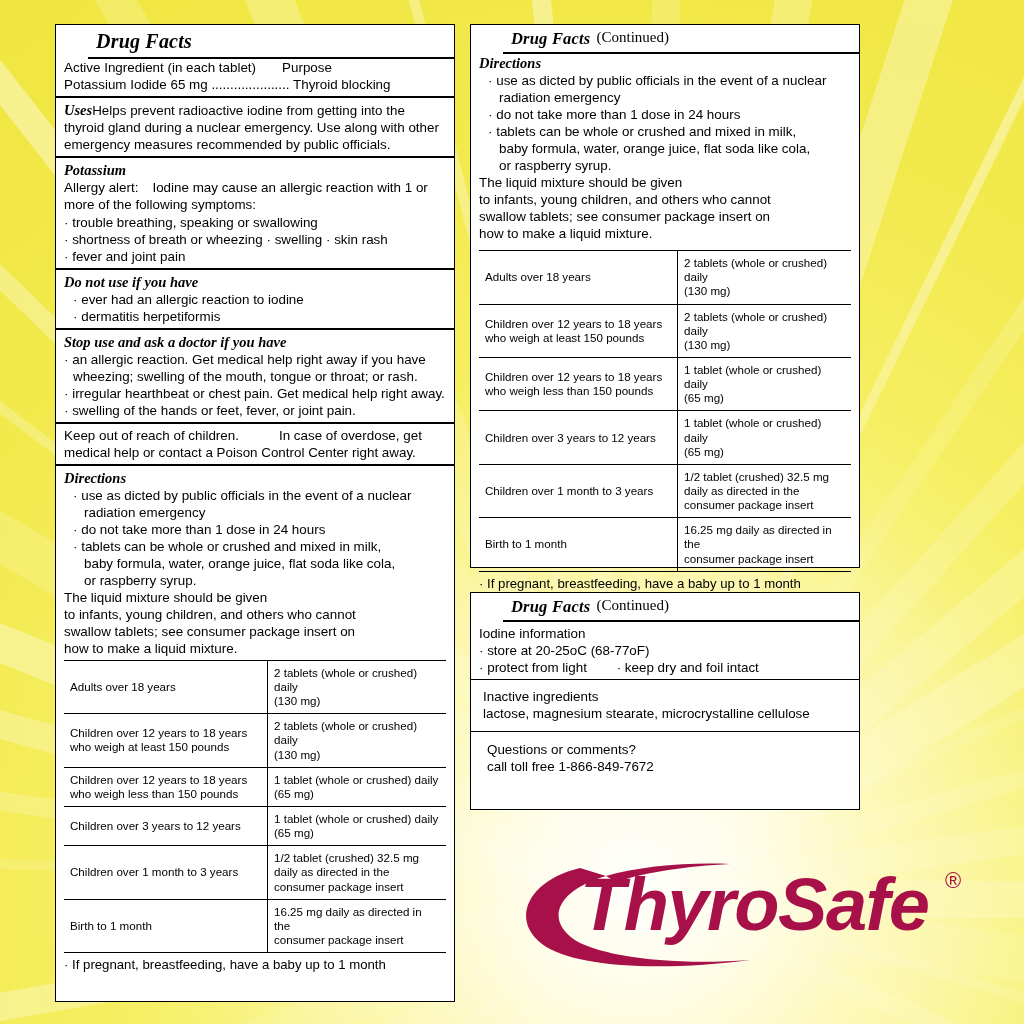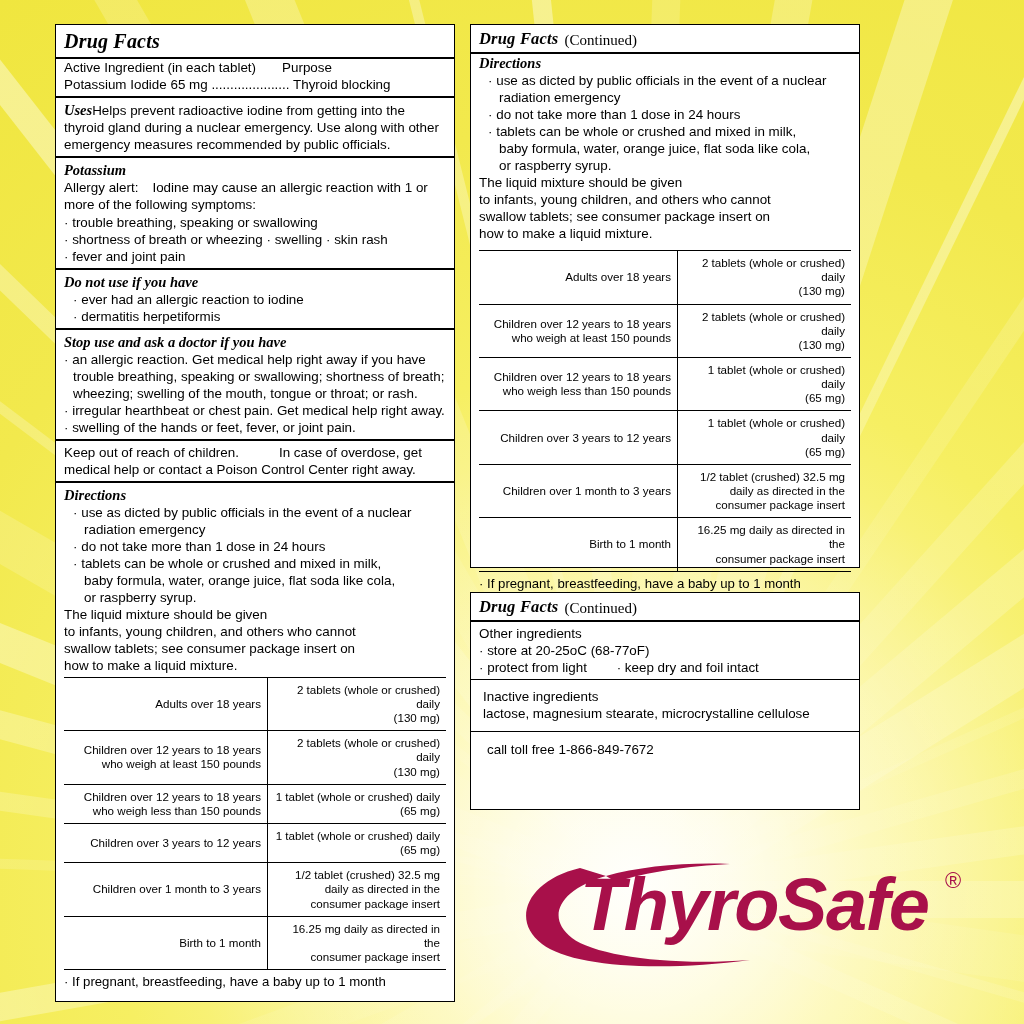--- a/index.html
+++ b/index.html
@@ -54,22 +54,23 @@
   #panel-left   { left: 55px;  top: 24px;  width: 400px; height: 978px; }
   #panel-right1 { left: 470px; top: 24px;  width: 390px; height: 544px; }
   #panel-right2 { left: 470px; top: 592px; width: 390px; height: 218px; }
 
   .pad { padding: 0 8px; }
 
   .hdr {
     border-bottom: 2.5px solid #000;
     padding: 5px 8px 4px 8px;
     display: flex;
-    align-items: flex-end;
+    align-items: flex-start;
     gap: 6px;
+    margin-left: 32px;
   }
   .hdr .t {
     font-family: "Liberation Serif", serif;
     font-weight: bold;
     font-style: italic;
     font-size: 20px;
     letter-spacing: .2px;
   }
   .hdr .cont {
     font-family: "Liberation Serif", serif;
@@ -105,21 +106,21 @@
     font-size: 11.6px;
     line-height: 1.22;
     table-layout: fixed;
   }
   table.dose td {
     border: 1.2px solid #000;
     padding: 5px 6px;
     vertical-align: middle;
   }
   table.dose td.c1 { width: 50%; }
-  table.dose tr td { border-left: none; border-right: none; text-align: right; }
+  table.dose tr td { border-left: none; border-right: none; }
   table.dose tr td.c1 { border-right: 1.2px solid #000; }
   table.dose tr:first-child td { border-top: 1.2px solid #000; }
   .tblwrap { margin: 3px -8px 0 -8px; padding: 0 8px; }
 
   .post-table {
     font-size: 13.2px;
     line-height: 1.27;
     padding-top: 4px;
   }
 
@@ -242,21 +243,20 @@
         <div class="ind">· dermatitis herpetiformis</div>
       </div>
     </div>
 
     <div class="rule thick"></div>
 
     <div>
       <div class="sec">Stop use and ask a doctor if you have</div>
       <div class="txt">
         <div>· an allergic reaction. Get medical help right away if you have</div>
-        <div class="ind">trouble breathing, speaking or swallowing; shortness of breath;</div>
         <div class="ind">wheezing; swelling of the mouth, tongue or throat; or rash.</div>
         <div>· irregular hearthbeat or chest pain. Get medical help right away.</div>
         <div>· swelling of the hands or feet, fever, or joint pain.</div>
       </div>
     </div>
 
     <div class="rule thick"></div>
 
     <div class="txt">
       <div>
@@ -403,37 +403,38 @@
 </div>
 
 <div class="panel" id="panel-right2">
   <div class="hdr small">
     <span class="t">Drug Facts</span>
     <span class="cont">(Continued)</span>
   </div>
 
   <div class="pad">
     <div>
-      <div class="txt" style="padding-top:3px">Other ingredients</div>
+      <div class="txt" style="padding-top:3px">Iodine information</div>
       <div class="txt">
         <div>· store at 20-25oC (68-77oF)</div>
         <div style="white-space:pre">· protect from light        · keep dry and foil intact</div>
       </div>
     </div>
 
     <div class="rule"></div>
 
     <div class="txt" style="padding:5px 0 6px 4px">
       <div>Inactive ingredients</div>
       <div>lactose, magnesium stearate, microcrystalline cellulose</div>
     </div>
 
     <div class="rule"></div>
 
     <div class="txt" style="padding:6px 0 0 8px">
+      <div>Questions or comments?</div>
       <div>call toll free 1-866-849-7672</div>
     </div>
   </div>
 </div>
 
 <div id="logo">
   <svg class="swoosh" viewBox="0 0 430 118">
     <path d="M60,10 C8,22 -10,62 22,86 C52,109 140,114 230,102 C150,108 76,98 52,80 C26,60 38,32 86,18 Z" fill="#a8104a"></path>
     <path d="M86,18 C120,8 170,4 210,6 C168,8 126,14 96,24 Z" fill="#a8104a"></path>
   </svg>

